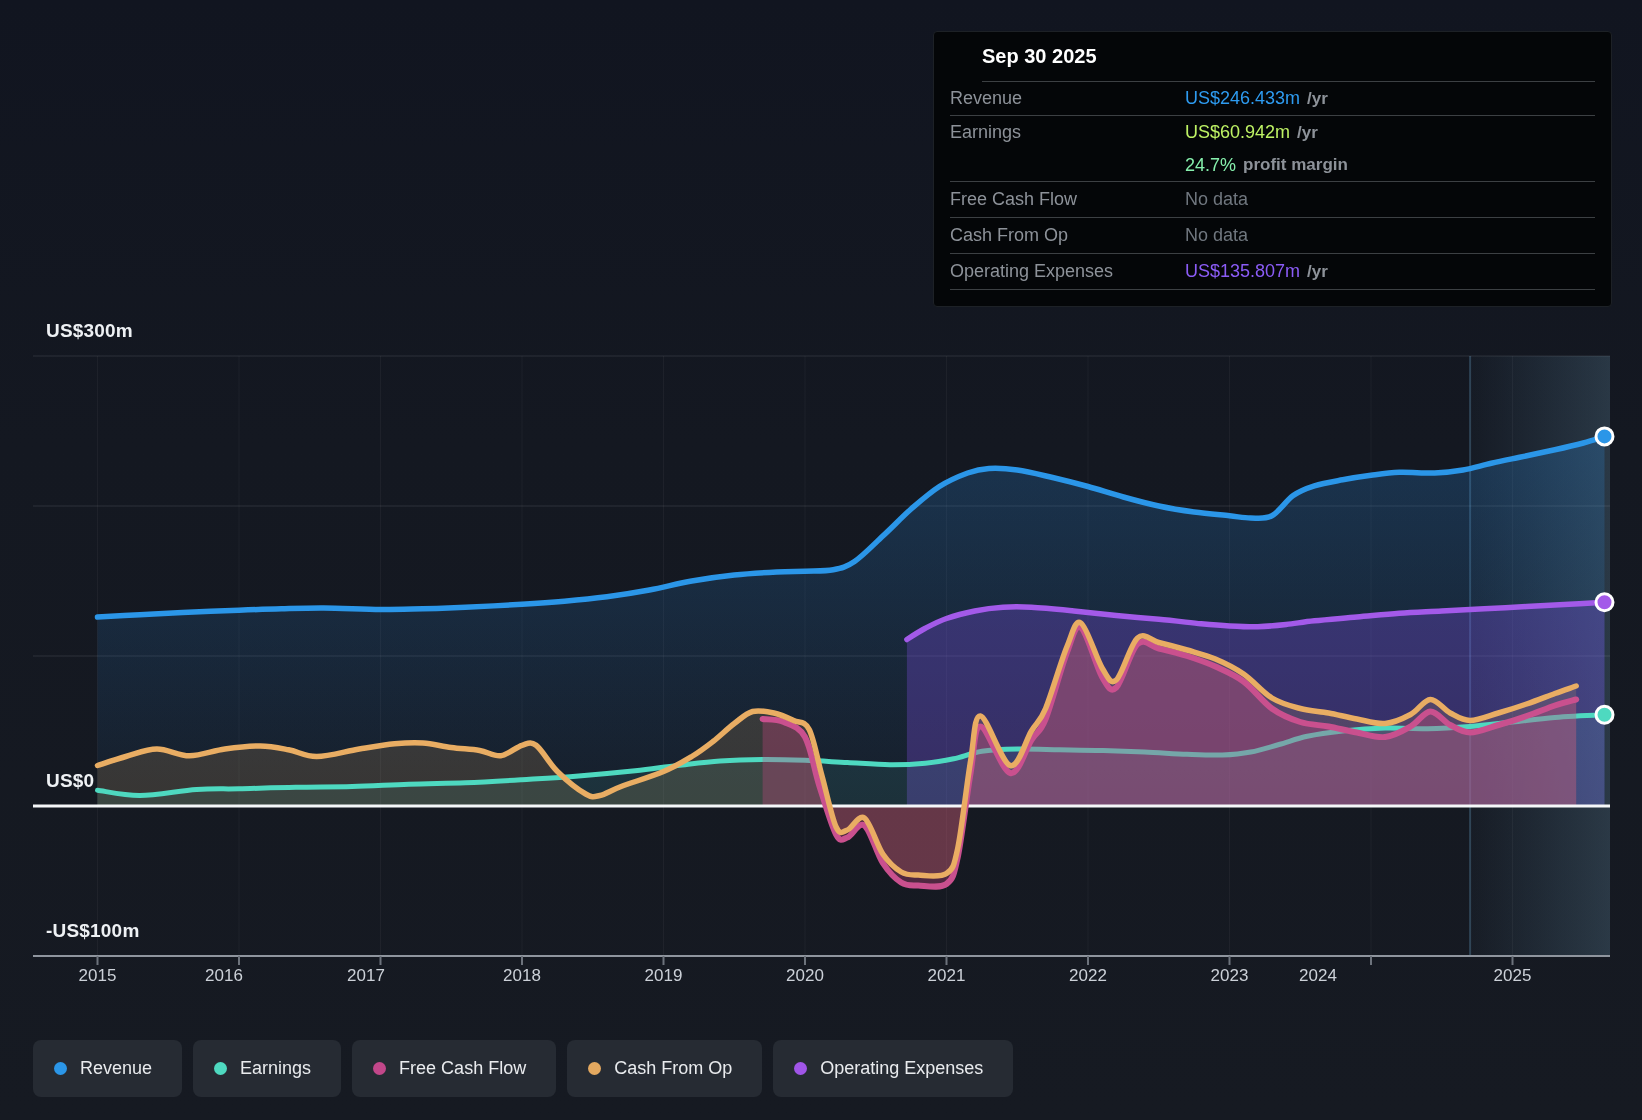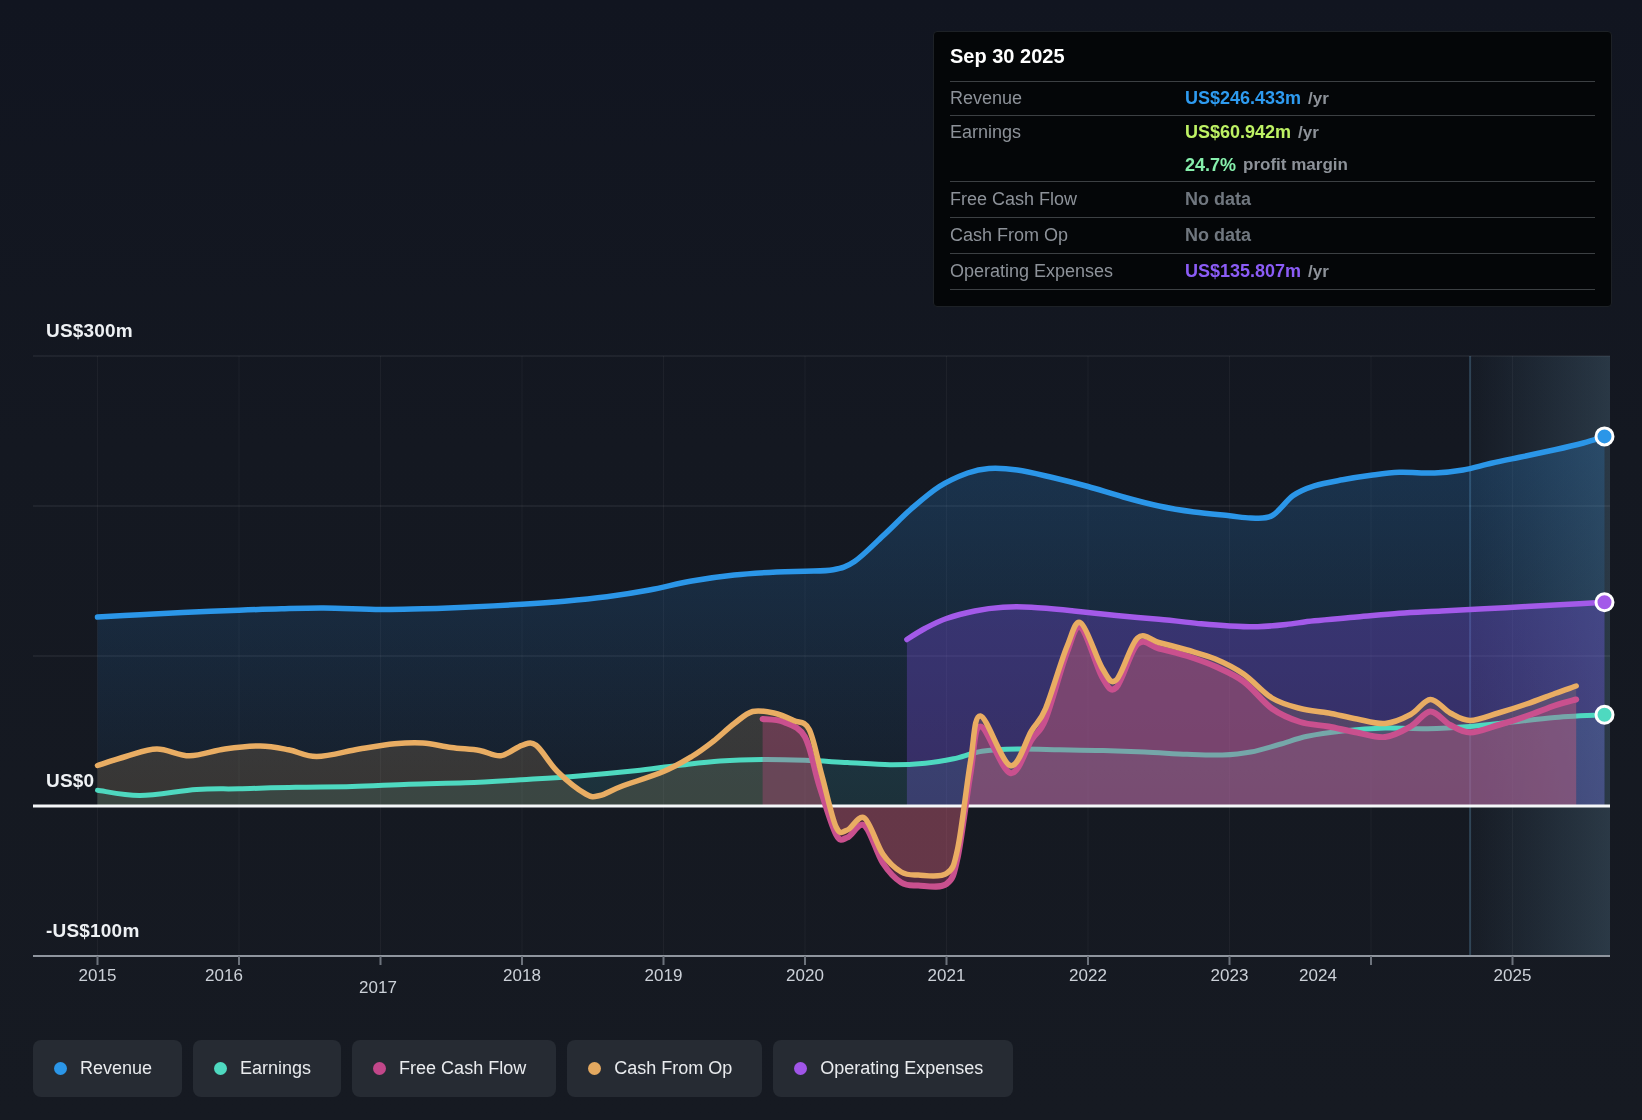--- a/index.html
+++ b/index.html
@@ -14,25 +14,25 @@
   
   .ylab{position:absolute;left:46px;z-index:3;color:#eef1f4;font-size:19px;font-weight:700;letter-spacing:.2px;}
   .xlab{position:absolute;z-index:3;color:#ccd1d8;font-size:17px;width:70px;margin-left:-35px;text-align:center;top:966px;}
 
   
   .tooltip{
     position:absolute;left:933px;top:31px;width:679px;height:276px;z-index:5;
     background:#040608;border:1px solid #1d2126;border-radius:4px;
     padding:0 16px;color:#e8eaed;
   }
-  .tt-title{height:50px;display:flex;align-items:center;font-size:20px;font-weight:700;color:#ffffff;border-bottom:1px solid #3c4043;}
+  .tt-title{height:50px;display:flex;align-items:center;font-size:20px;font-weight:700;color:#ffffff;border-bottom:1px solid #3c4043;margin-left:32px;}
   .tt-row{display:flex;align-items:center;border-bottom:1px solid #3c4043;}
   .tt-row.noline{border-bottom:none;}
   .tt-row .lab{width:235px;color:#8d9299;font-size:18px;flex:none;}
-  .tt-row .val{font-size:18px;font-weight:700;}
+  .tt-row .val{font-size:18px;font-weight:400;}
   .tt-row .suf{color:#8d9299;font-size:17px;font-weight:700;margin-left:7px;}
   .h34{height:34px;}.h33{height:33px;}.h36{height:36px;}
 
   
   .legend{position:absolute;left:33px;top:1040px;z-index:4;display:flex;gap:11px;}
   .chip{
     display:flex;align-items:center;gap:13px;height:57px;padding:0 30px 0 21px;
     background:#262b33;border-radius:8px;cursor:pointer;border:none;
   }
   .chip .dot{width:13px;height:13px;border-radius:50%;flex:none;}
@@ -108,21 +108,21 @@
       </g>
     </svg>
 
   <div class="ylab" style="top:320px;">US$300m</div>
   <div class="ylab" style="top:770px;">US$0</div>
   <div class="ylab" style="top:920px;">-US$100m</div>
 
   <div id="xlabels">
       <div class="xlab" style="left: 97.5px;">2015</div>
       <div class="xlab" style="left: 224px;">2016</div>
-      <div class="xlab" style="left: 378px; margin-top: 12px;">2017</div>
+      <div class="xlab" style="left: 366px;">2017</div>
       <div class="xlab" style="left: 522px;">2018</div>
       <div class="xlab" style="left: 663.5px;">2019</div>
       <div class="xlab" style="left: 805px;">2020</div>
       <div class="xlab" style="left: 946.5px;">2021</div>
       <div class="xlab" style="left: 1088px;">2022</div>
       <div class="xlab" style="left: 1229.5px;">2023</div>
       <div class="xlab" style="left: 1318px;">2024</div>
       <div class="xlab" style="left: 1512.5px;">2025</div>
     </div>
 

